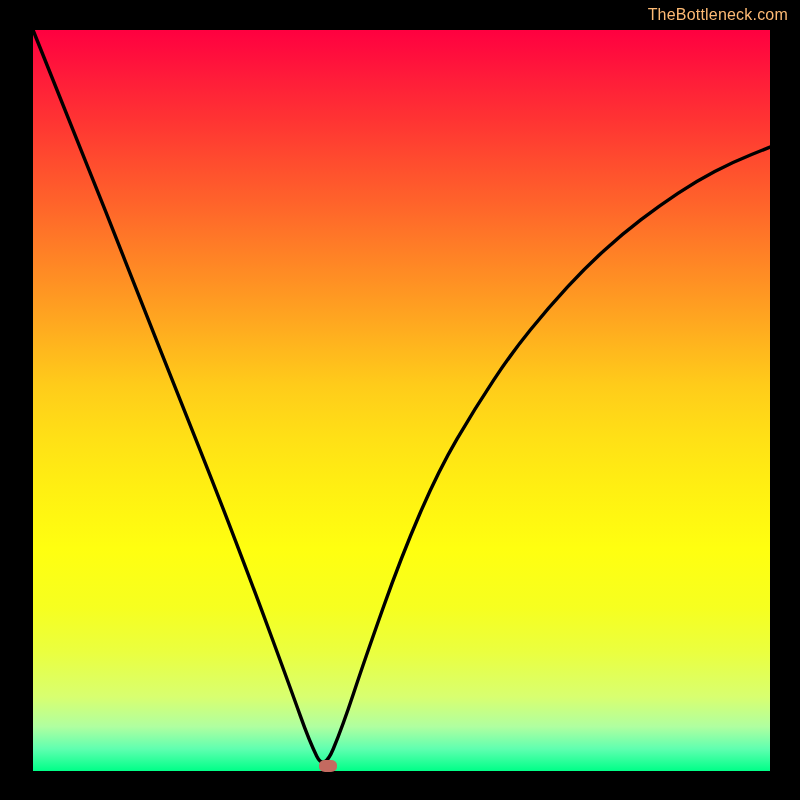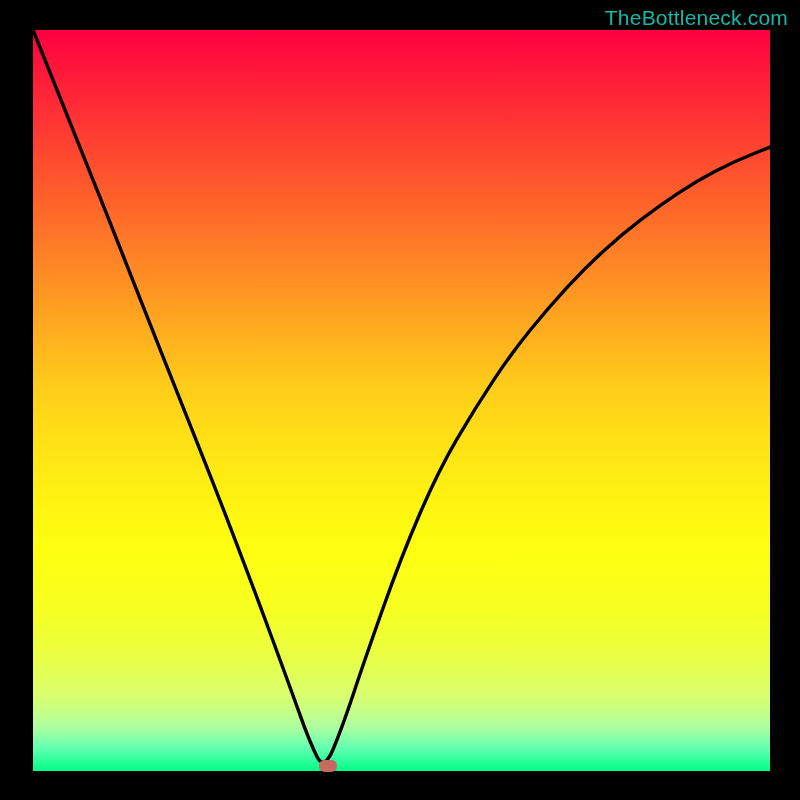--- a/index.html
+++ b/index.html
@@ -34,23 +34,23 @@
       #d8ff70 90%,
       #b0ffa0 94%,
       #60ffb0 97%,
       #00ff88 100%
     );
   }
   .watermark {
     position: absolute;
     top: 6px;
     right: 12px;
-    color: #14b8a6;
+    color: #fdba74;
     font-family: Arial, Helvetica, sans-serif;
-    font-size: 21px;
+    font-size: 16px;
     letter-spacing: 0.2px;
   }
   .curve-svg {
     position: absolute;
     left: 33px;
     top: 30px;
     width: 737px;
     height: 741px;
     overflow: visible;
   }

